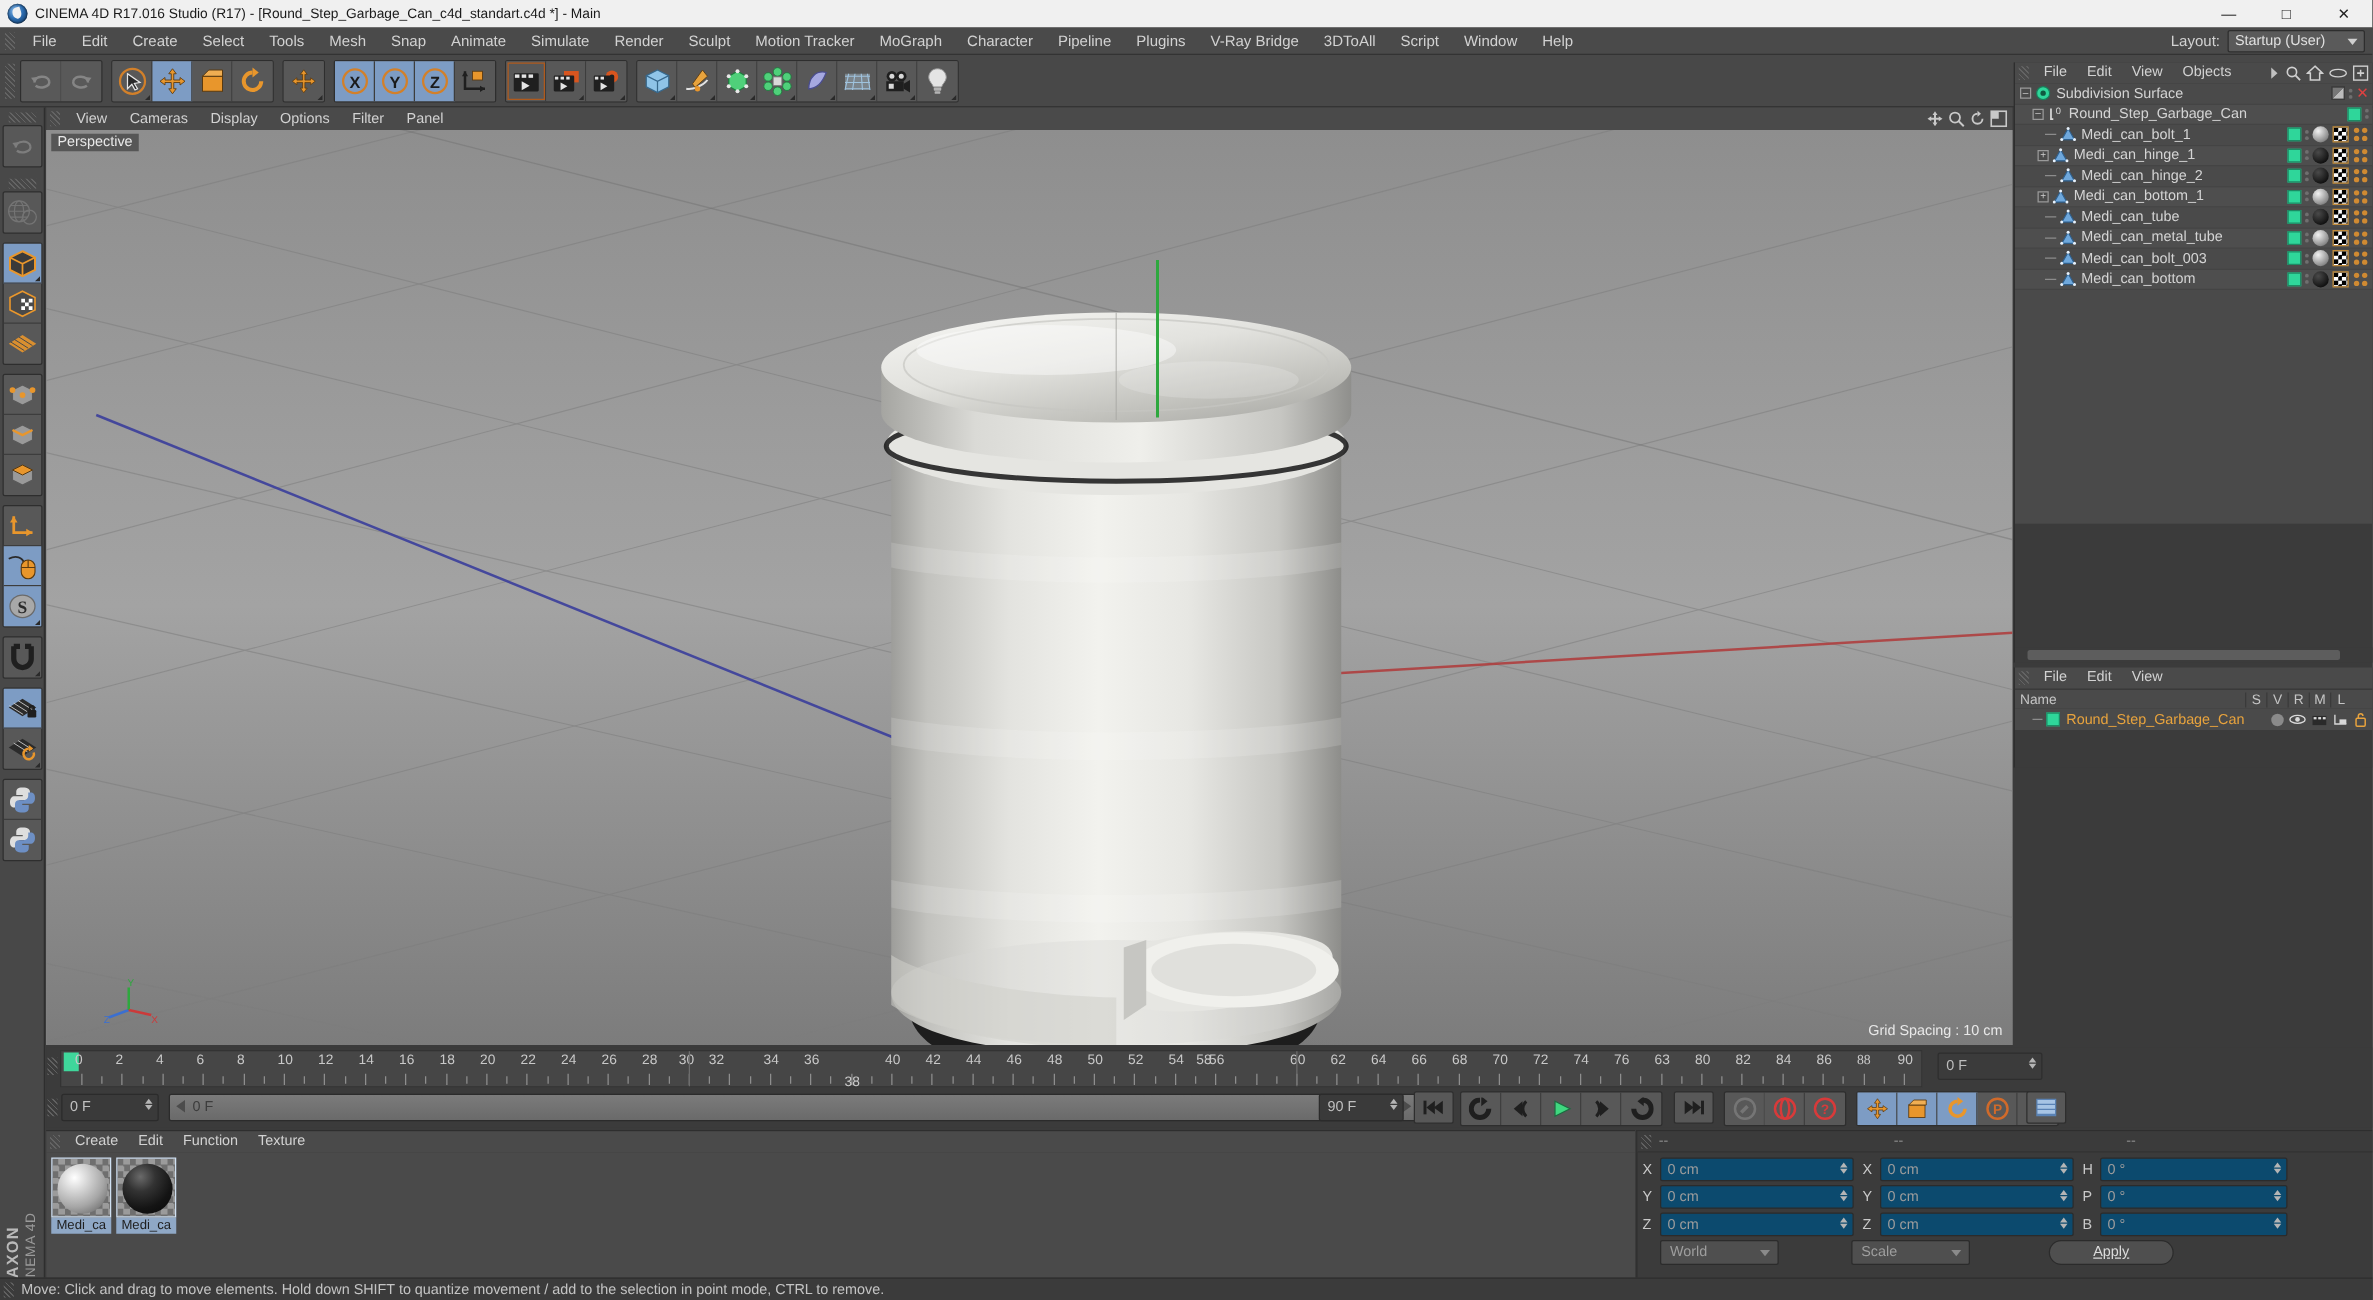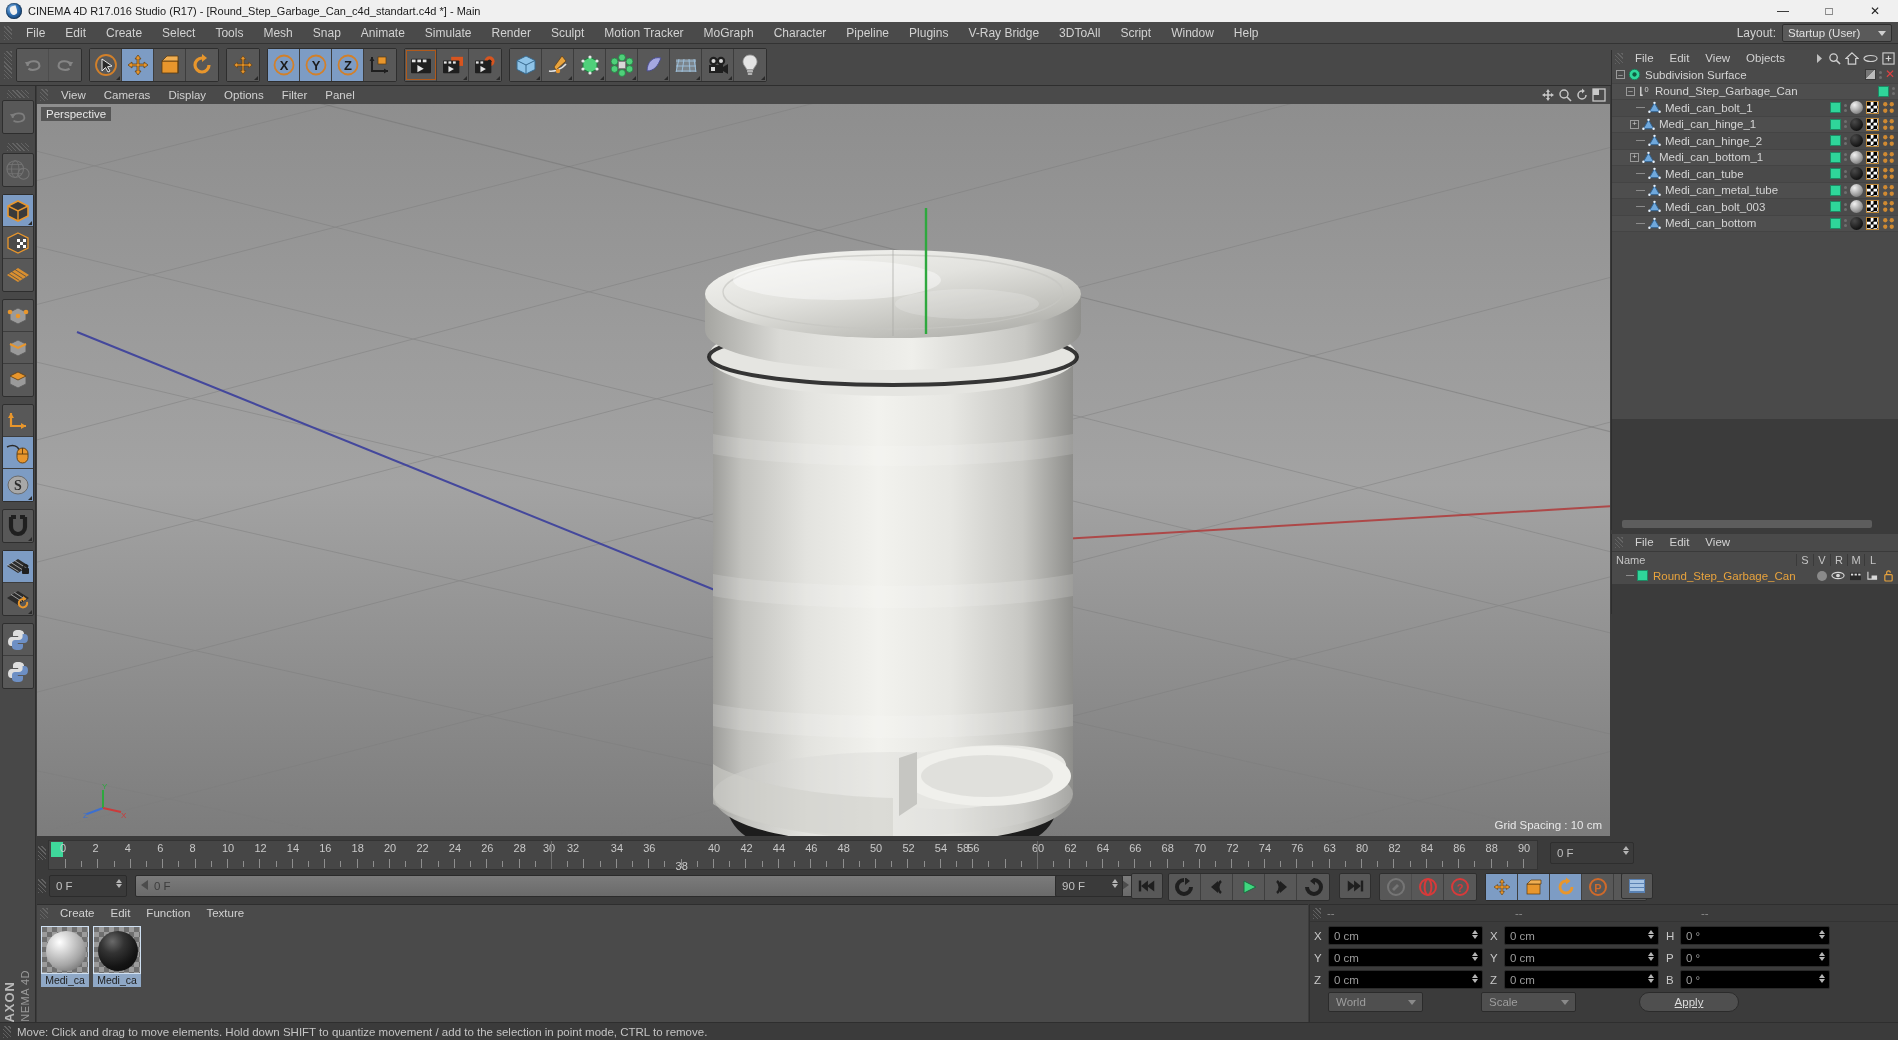--- a/index.html
+++ b/index.html
@@ -204,21 +204,21 @@
   .coords { position:absolute; left:1309px; top:904px; width:589px; height:132px; background:#3b3b3b;
      border-left:1px solid #2e2e2e; border-top:1px solid #2e2e2e;}
   .co-head { height:17px; background:#3b3b3b; display:flex; align-items:center; padding-left:3px;
      border-bottom:1px solid #333;}
   .co-head .vgrip{width:8px;height:11px;margin-right:6px;
      background-image: repeating-linear-gradient(45deg,#6a6a6a 0 1px,transparent 1px 3px);opacity:.8;}
   .co-head .dd { font-size:11.5px; color:#8d8d8d; }
   .co-grid { padding:4px 6px 0 4px; }
   .co-row { display:flex; align-items:center; gap:0; margin-bottom:3px; }
   .co-lbl { width:14px; font-size:11.5px; color:#c9c9c9; text-align:left; }
-  .co-field { width:155px; height:19px; background:#000000; border:1px solid #2b2b2b; border-radius:2px;
+  .co-field { width:155px; height:19px; background:#0c4a6e; border:1px solid #2b2b2b; border-radius:2px;
      font-size:11.5px; color:#9c9c9c; display:flex; align-items:center; padding-left:5px; position:relative;
      margin-right:7px;}
   .co-btnrow { display:flex; align-items:center; gap:7px; margin-top:2px; padding-left:14px;}
   .co-select { width:95px;height:20px; background:#4f4f4f; border:1px solid #2b2b2b; border-radius:2px;
      font-size:11.5px; color:#9e9e9e; display:flex;align-items:center;padding-left:7px; position:relative;}
   .co-select .caret{position:absolute;right:6px;top:7px;border-left:4px solid transparent;
      border-right:4px solid transparent;border-top:5px solid #8a8a8a;}
   .apply-btn { width:100px;height:20px;background:#4f4f4f;border:1px solid #2b2b2b;border-radius:10px;
      font-size:11.5px; color:#dcdcdc; display:flex;align-items:center;justify-content:center;}
 
@@ -1279,21 +1279,21 @@
         <div class="tl-tick" style="left: 1344.4px; top: 18px; height: 9px;"></div>
         <div class="tl-num" style="left: 1339.4px;">82</div>
         <div class="tl-tick" style="left: 1360.6px; top: 20px; height: 6px;"></div>
         <div class="tl-tick" style="left: 1376.8px; top: 18px; height: 9px;"></div>
         <div class="tl-num" style="left: 1371.8px;">84</div>
         <div class="tl-tick" style="left: 1393px; top: 20px; height: 6px;"></div>
         <div class="tl-tick" style="left: 1409.2px; top: 18px; height: 9px;"></div>
         <div class="tl-num" style="left: 1404.2px;">86</div>
         <div class="tl-tick" style="left: 1425.4px; top: 20px; height: 6px;"></div>
         <div class="tl-tick" style="left: 1441.6px; top: 18px; height: 9px;"></div>
-        <div class="tl-num" style="left: 1436.6px;">88</div>
+        <div class="tl-num" style="left: 1436.6px; font-family: Liberation Serif, serif;">88</div>
         <div class="tl-tick" style="left: 1457.8px; top: 20px; height: 6px;"></div>
         <div class="tl-tick" style="left: 1474px; top: 18px; height: 9px;"></div>
         <div class="tl-num" style="left: 1469px;">90</div>
         <div class="tl-tick" style="left: 502px; top: 0px; height: 28px; background: rgb(109, 109, 109);"></div>
         <div class="tl-tick" style="left: 988px; top: 0px; height: 28px; background: rgb(109, 109, 109);"></div>
       </div>
     <div class="tl-frame-box">
       <span>0 F</span>
       <span class="spin">
           <i class="up"></i>

